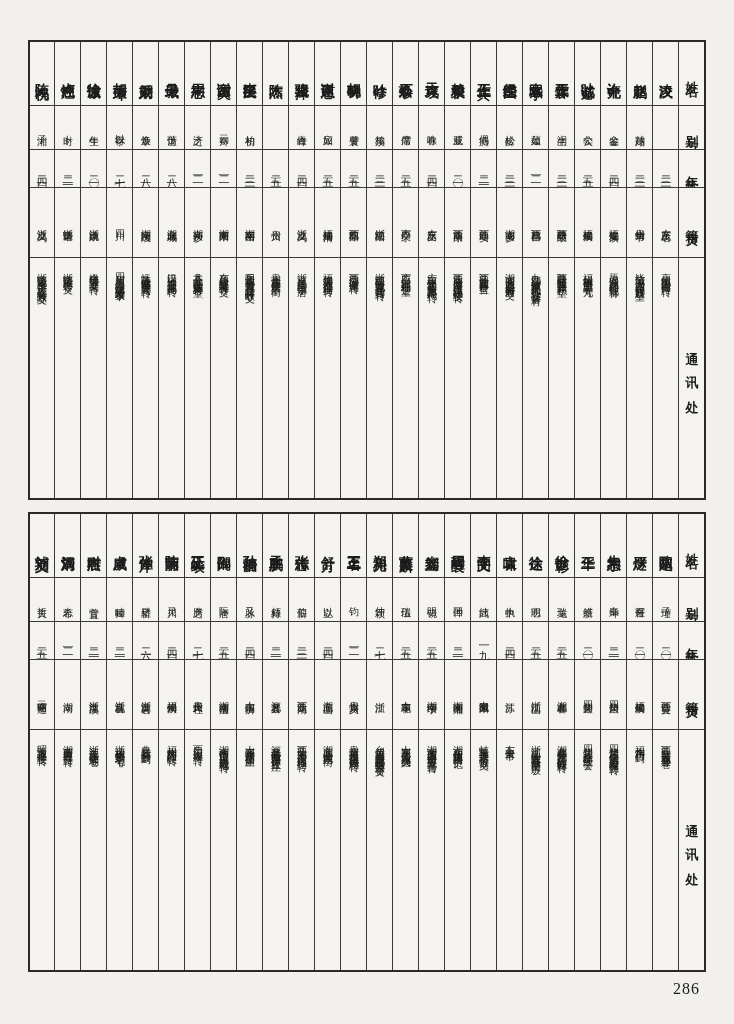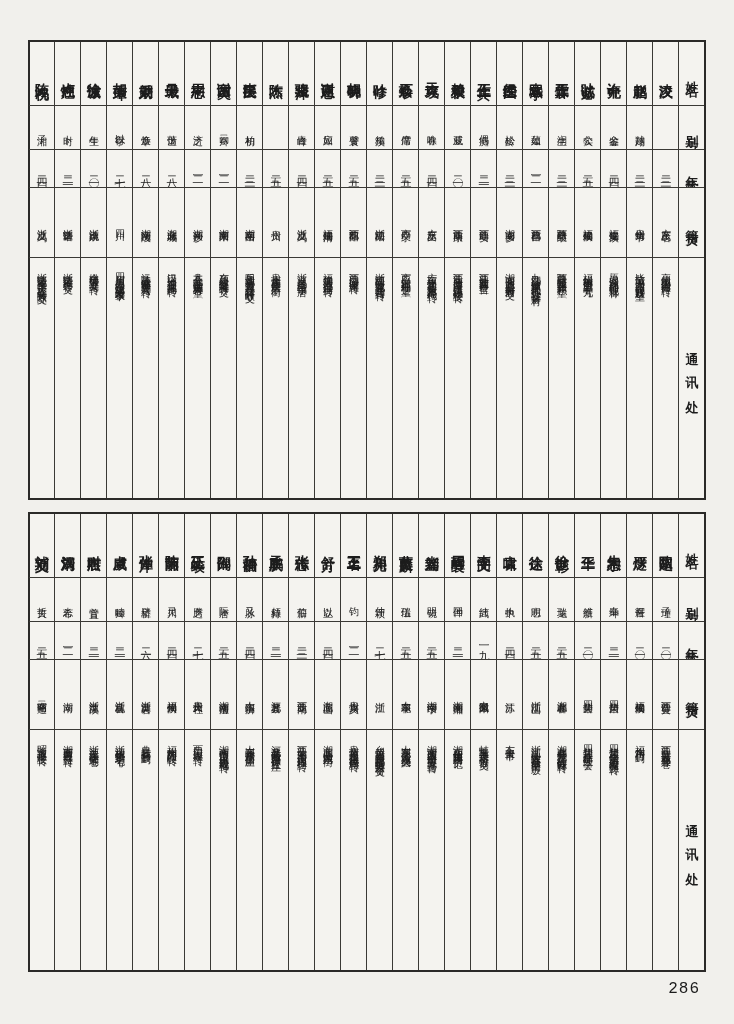--- a/index.html
+++ b/index.html
@@ -51,21 +51,21 @@
   .c-native{height:70px;font-size:10px;letter-spacing:1px;}
   .c-address{height:240px;font-size:10px;letter-spacing:1.5px;justify-content:flex-start;padding-top:7px;}
   .hcol .cell{font-weight:700;font-size:13px;letter-spacing:3px;}
   .hcol .c-address{justify-content:center;letter-spacing:1.9em;padding-top:0;}
   .page-number{
     position:absolute;
     right:34px;
     top:980px;
     font-size:16px;
     letter-spacing:1px;
-    font-family:Liberation Mono, monospace;
+    font-family:Liberation Serif, serif;
   }
 </style>
 </head>
 <body>
 
 <div class="sheet">
 
   <div class="reg-table t-top">
     <div class="col hcol">
       <div class="cell c-name">姓名</div>

